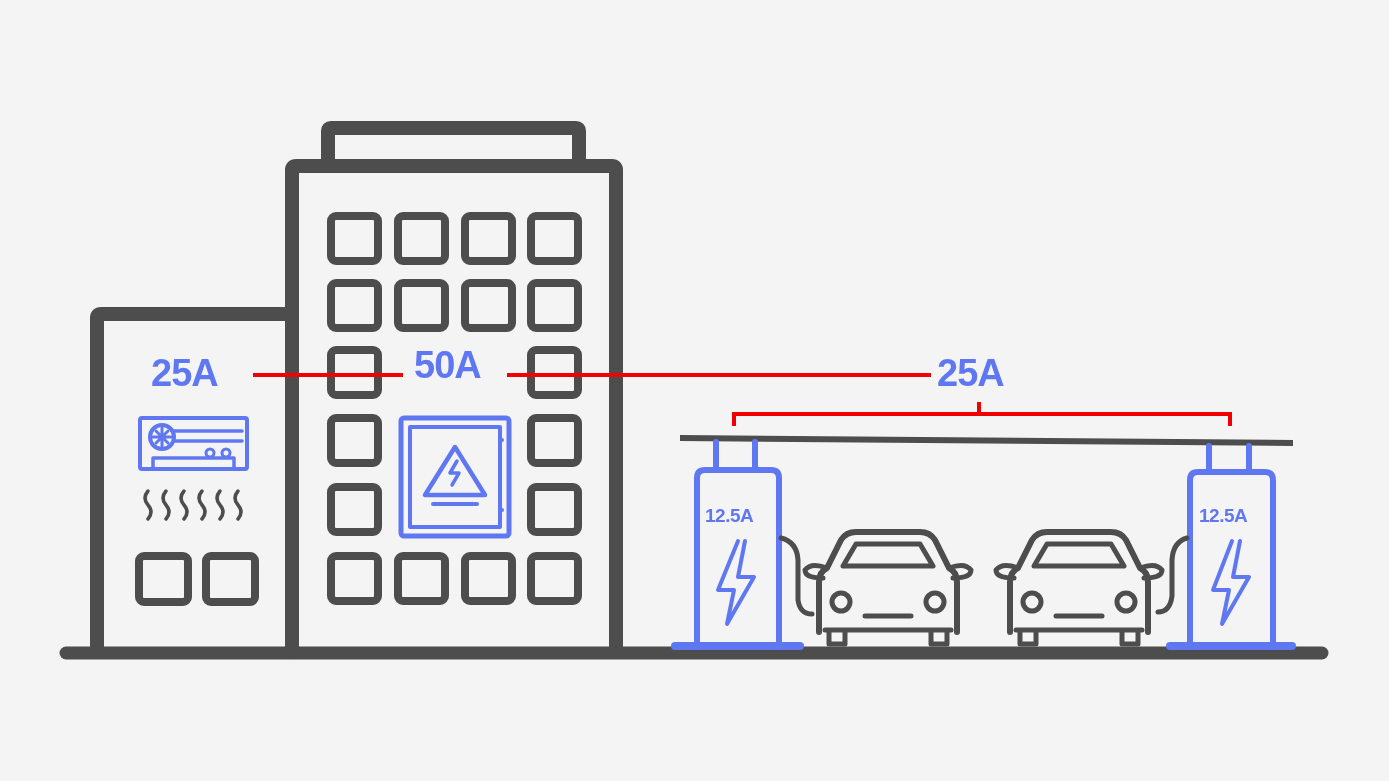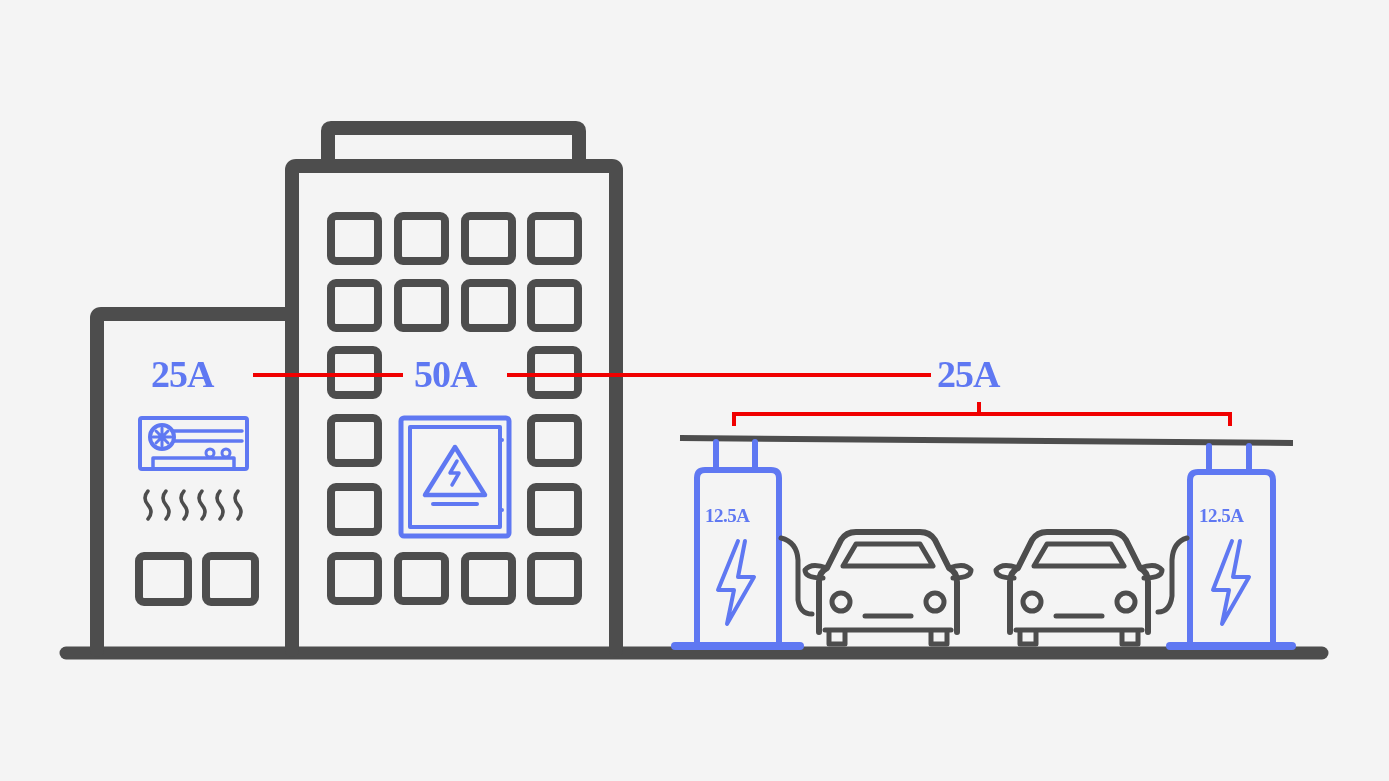--- a/index.html
+++ b/index.html
@@ -1,21 +1,21 @@
 <!DOCTYPE html>
 <html><head>
 <meta charset="utf-8">
 <style>
   html, body { margin:0; padding:0; background:#f4f4f4; }
   body { width:1389px; height:781px; overflow:hidden; position:relative; font-family:"DejaVu Sans", sans-serif; }
   svg { position:absolute; left:0; top:0; }
   .dk { fill:none; stroke:#4d4d4d; stroke-linejoin:round; stroke-linecap:round; }
   .bl { fill:none; stroke:#5f78f2; stroke-linejoin:round; stroke-linecap:round; }
   .rd { fill:none; stroke:#f00000; stroke-width:4; }
-  .lbl { position:absolute; color:#5f78f2; font-weight:bold; font-family:Liberation Serif, serif; white-space:nowrap; }
+  .lbl { position:absolute; color:#5f78f2; font-weight:bold; font-family:Liberation Sans, sans-serif; white-space:nowrap; }
   .big { font-size:38px; letter-spacing:-1px; }
   .small { font-size:19px; letter-spacing:-0.5px;margin-top:8px; }
 </style>
 </head>
 <body>
 
 <svg width="1389" height="781" viewBox="0 0 1389 781">
 
   <path d="M66 653 L1322 653" stroke="#4d4d4d" stroke-width="13" stroke-linecap="round" fill="none"></path>
 
@@ -111,16 +111,16 @@
       <path d="M46 84 L92 84" class="dk" stroke-width="5"></path>
       <path d="M6 98 L132 98" class="dk" stroke-width="5"></path>
       <path d="M10 100 L10 112 L26 112 L26 100 M112 100 L112 112 L128 112 L128 100" class="dk" stroke-width="5"></path>
     </g>
   </defs>
   <use href="#car" x="819" y="532"></use>
   <use href="#car" x="1010" y="532"></use>
 </svg>
 
 <div class="lbl big" style="left:151px; top:352px;">25A</div>
-<div class="lbl big" style="left:414px; top:352px;">50A</div>
+<div class="lbl big" style="left:414px; top:344px;">50A</div>
 <div class="lbl big" style="left:937px; top:352px;">25A</div>
 <div class="lbl small" style="left:705px; top:497px;">12.5A</div>
 <div class="lbl small" style="left:1199px; top:497px;">12.5A</div>
 
 </body></html>

